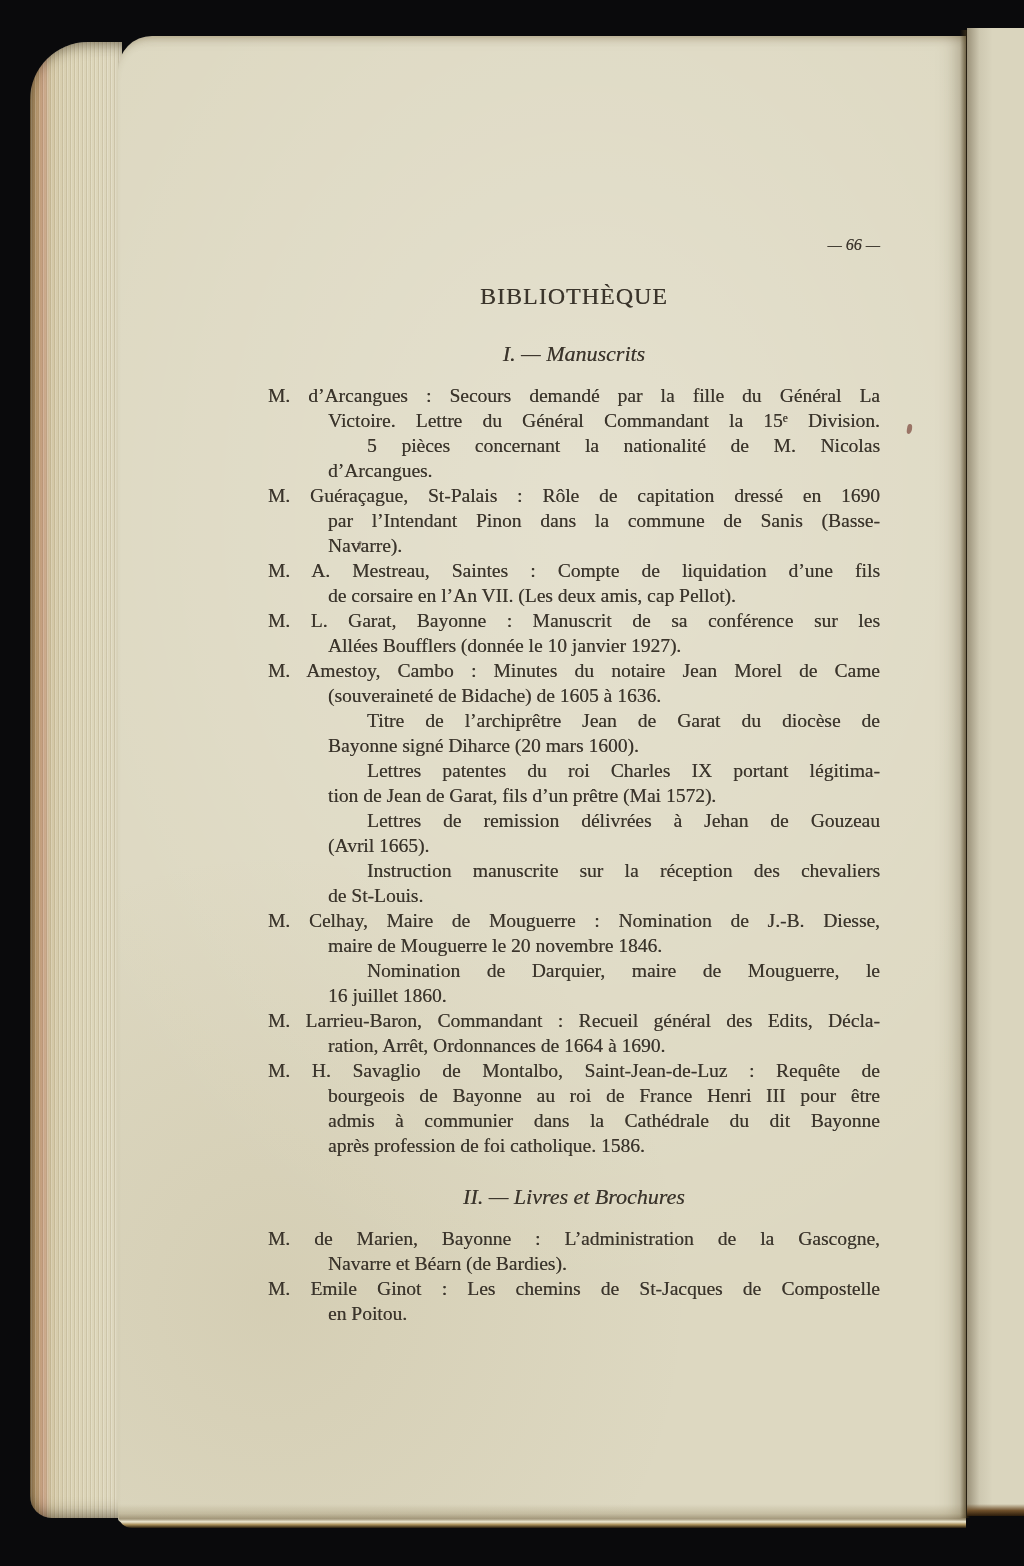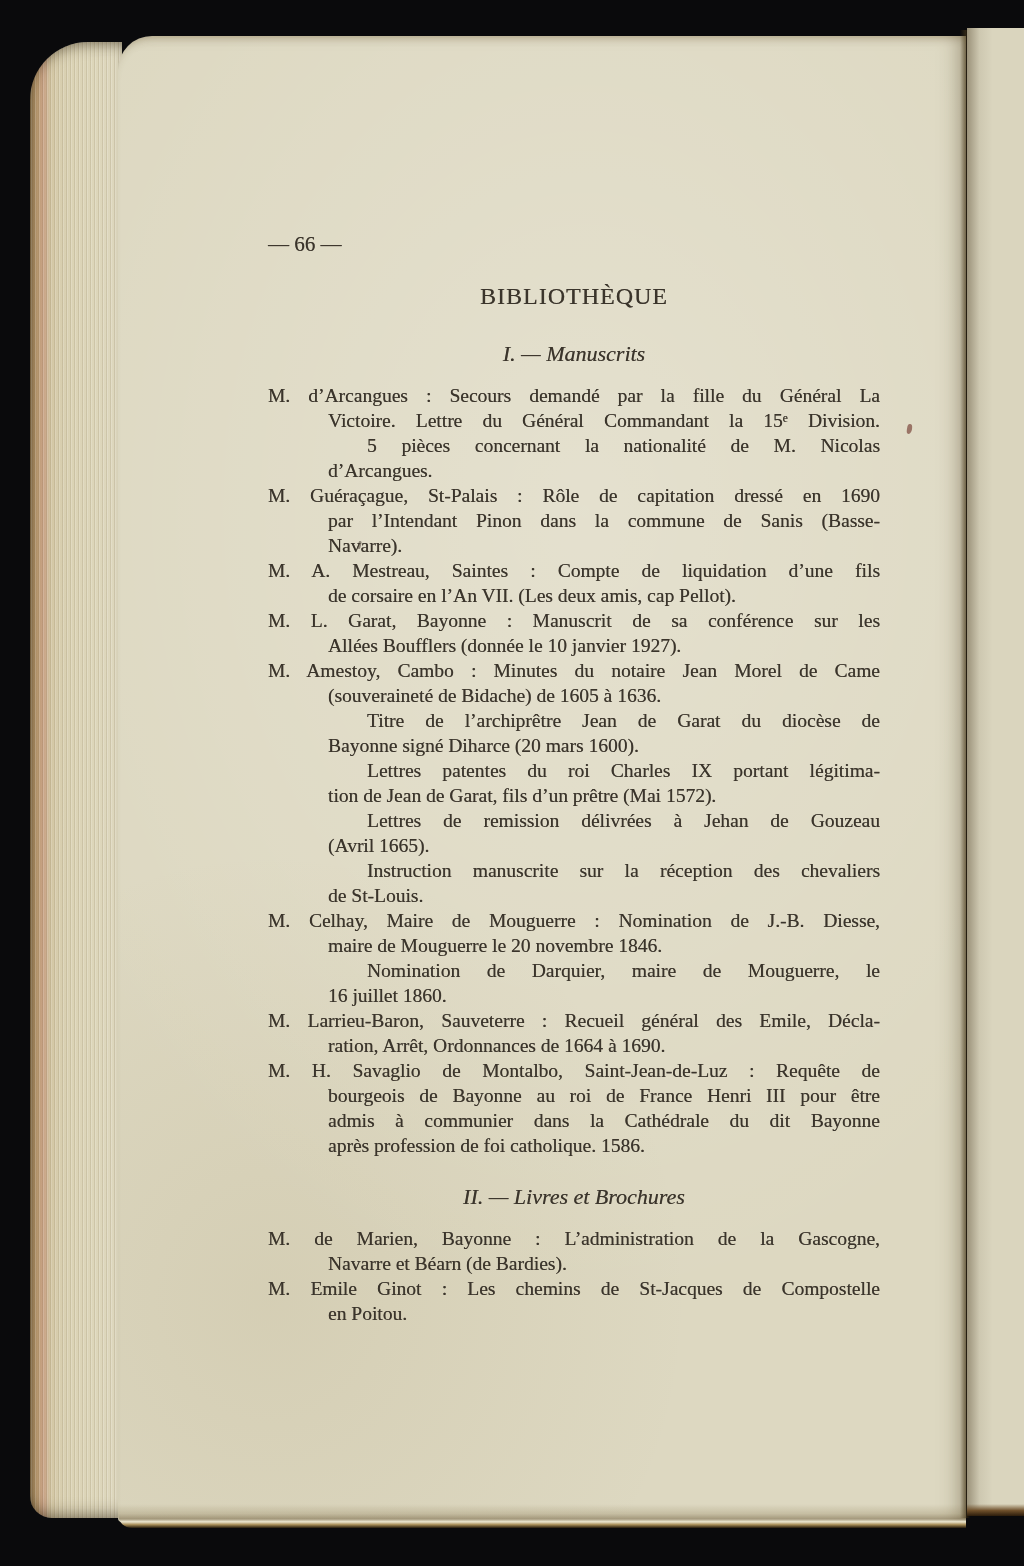--- a/index.html
+++ b/index.html
@@ -56,21 +56,21 @@
     content:"";position:absolute;left:0;right:0;bottom:-2px;height:12px;
     background:linear-gradient(180deg, rgba(0,0,0,0) 0%, #6e4f2a 55%, #2c1d0c 100%);
   }
   
   .content{
     position:absolute;left:150px;top:196px;width:612px;
     color:#3a342b;
     font-size:19.5px;line-height:25px;
     text-shadow:0.25px 0 0 rgba(56,48,38,0.65);
   }
-  .page-number{text-align:left;font-size:21px;margin-bottom:27px;}
+  .page-number{text-align:right;font-size:16px;margin-bottom:27px;font-style:italic;}
   .page-title{text-align:center;font-size:24px;letter-spacing:1px;margin-bottom:32px;}
   .section + .section{margin-top:26px;}
   .sec-heading{text-align:center;font-style:italic;font-size:22px;margin-bottom:17px;}
   .line{white-space:nowrap;}
   .line.j{text-align:justify;text-align-last:justify;white-space:normal;}
   .para.entry .line.first{padding-left:0;}
   .para.sub .line.first{padding-left:99px;}
   .line.rest{padding-left:60px;}
   
   .speck1{
@@ -139,21 +139,21 @@
           </div>
           <div class="para entry">
             <div class="line first j">M. Celhay, Maire de Mouguerre : Nomination de J.-B. Diesse,</div>
             <div class="line rest">maire de Mouguerre le 20 novembre 1846.</div>
           </div>
           <div class="para sub">
             <div class="line first j">Nomination de Darquier, maire de Mouguerre, le</div>
             <div class="line rest">16 juillet 1860.</div>
           </div>
           <div class="para entry">
-            <div class="line first j">M. Larrieu-Baron, Sauveterre : Recueil général des Emile, Décla-</div>
+            <div class="line first j">M. Larrieu-Baron, Commandant : Recueil général des Edits, Décla-</div>
             <div class="line rest">ration, Arrêt, Ordonnances de 1664 à 1690.</div>
           </div>
           <div class="para entry">
             <div class="line first j">M. H. Savaglio de Montalbo, Saint-Jean-de-Luz : Requête de</div>
             <div class="line rest j">bourgeois de Bayonne au roi de France Henri III pour être</div>
             <div class="line rest j">admis à communier dans la Cathédrale du dit Bayonne</div>
             <div class="line rest">après profession de foi catholique. 1586.</div>
           </div>
         </div>
         <div class="section">

